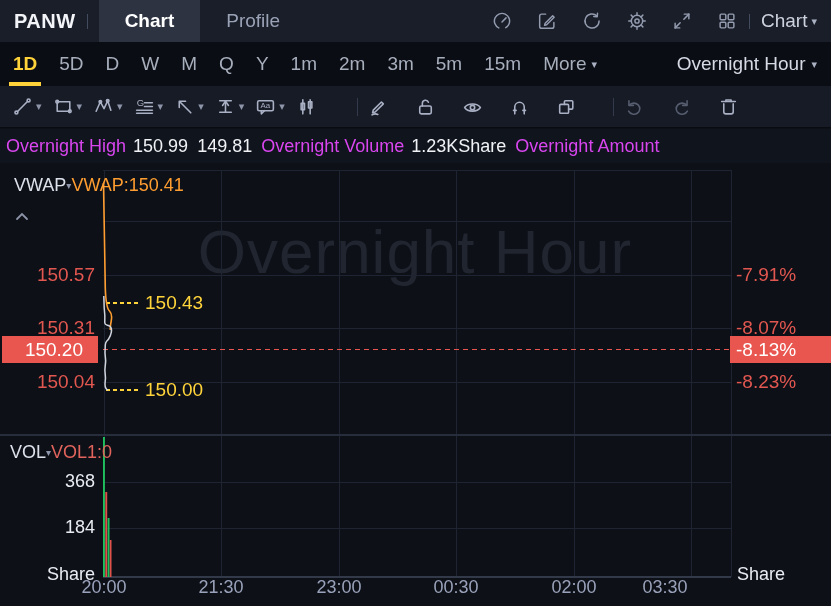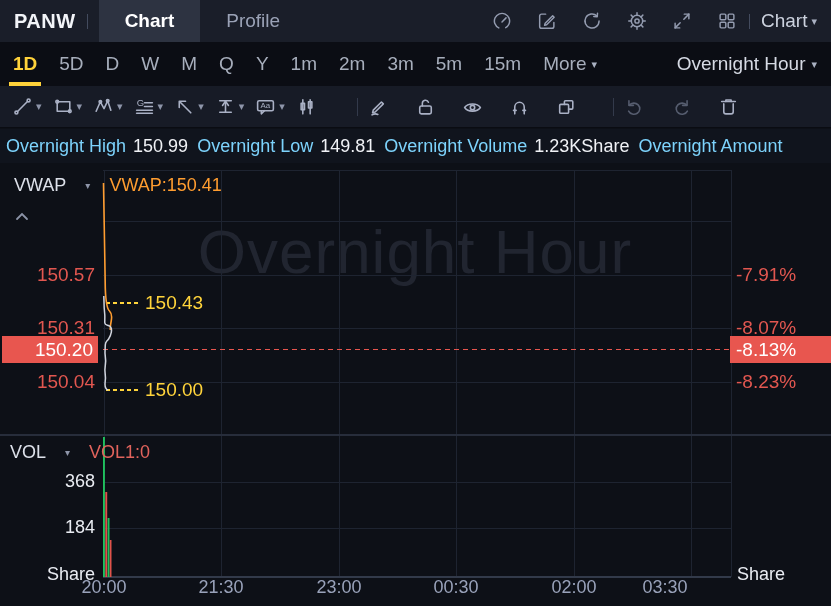--- a/index.html
+++ b/index.html
@@ -32,38 +32,38 @@
   .tool{display:flex;align-items:center;margin-right:9px;color:#aab1c5;cursor:pointer}
   .tool svg{width:21px;height:21px;stroke:currentColor;fill:none;stroke-width:1.5;stroke-linecap:round;stroke-linejoin:round}
   .tool .caret{margin-left:3px;margin-right:2px;color:#8e95a9}
   .tdiv{width:1px;height:18px;background:#333a4b;margin:0 10px}
   .tool.solo{margin-right:26px}
   .tool.dim{color:#565d6f}
   .toolbar .right-gap{margin-left:14px}
 
   
   .infoline{position:absolute;top:129px;left:0;width:831px;height:34px;background:#10141d;display:flex;align-items:center;padding-left:6px;font-size:18px;white-space:nowrap;overflow:hidden}
-  .il-label{color:#7dd3fc;margin-right:7px}
+  .il-label{color:#d946ef;margin-right:7px}
   .il-value{color:#f0f2f6;margin-right:9px}
 
   
   .chart{position:absolute;top:163px;left:0;width:831px;height:443px;background:#0d1017}
   .chart svg.plot{position:absolute;left:0;top:0}
   .abs{position:absolute;white-space:nowrap}
   .watermark{left:110px;width:610px;top:53px;text-align:center;font-size:62px;color:#212530;letter-spacing:1px;font-weight:400}
-  .ind-row{display:flex;align-items:center;gap:19px;font-size:18px}
+  .ind-row{display:flex;align-items:center;gap:0;font-size:18px}
   .ind-name{color:#dde1ea}
   .ind-caret{font-size:10px;color:#8e95a9}
   .vwap-val{color:#ff9d30}
   .vol-val{color:#e0635c}
   .axis-red{color:#e25750;font-size:19px}
   .left-lab{left:0;width:95px;text-align:right}
   .right-lab{left:736px;text-align:left}
   .tagbox{background:#e8564f;color:#ffffff;font-size:19px;display:flex;align-items:center}
-  .price-tag{left:2px;top:173px;width:96px;height:27px;justify-content:flex-end;padding-right:5px}
+  .price-tag{left:2px;top:173px;width:96px;height:27px;justify-content:flex-end;padding-right:15px}
   .pct-tag{left:730px;top:173px;width:101px;height:27px;justify-content:flex-start;padding-left:6px}
   .ylab{color:#ffd43b;font-size:19px}
   .white-lab{color:#e9ecf2;font-size:18px}
   .xtick{width:80px;text-align:center;color:#99a2ba;font-size:18px;top:414px}
   .chev{color:#8b93a7}
 </style>
 </head>
 <body>
 
 <div class="app">
@@ -270,21 +270,20 @@
           <path d="M5.5,7.5 V15 a2,2 0 0 0 2,2 h5 a2,2 0 0 0 2,-2 V7.5"></path>
           <line x1="3.5" y1="5.3" x2="16.5" y2="5.3"></line>
           <path d="M7.5,5.3 V3.8 h5 v1.5"></path>
         </svg>
     </div>
   </div>
 
   <div class="infoline">
     <span class="il-label">Overnight High</span>
     <span class="il-value">150.99</span>
-    <span class="il-label">Overnight Low</span>
     <span class="il-value">149.81</span>
     <span class="il-label">Overnight Volume</span>
     <span class="il-value">1.23KShare</span>
     <span class="il-label">Overnight Amount</span>
   </div>
 
   <div class="chart">
 
     <div class="abs watermark">Overnight Hour</div>
 

